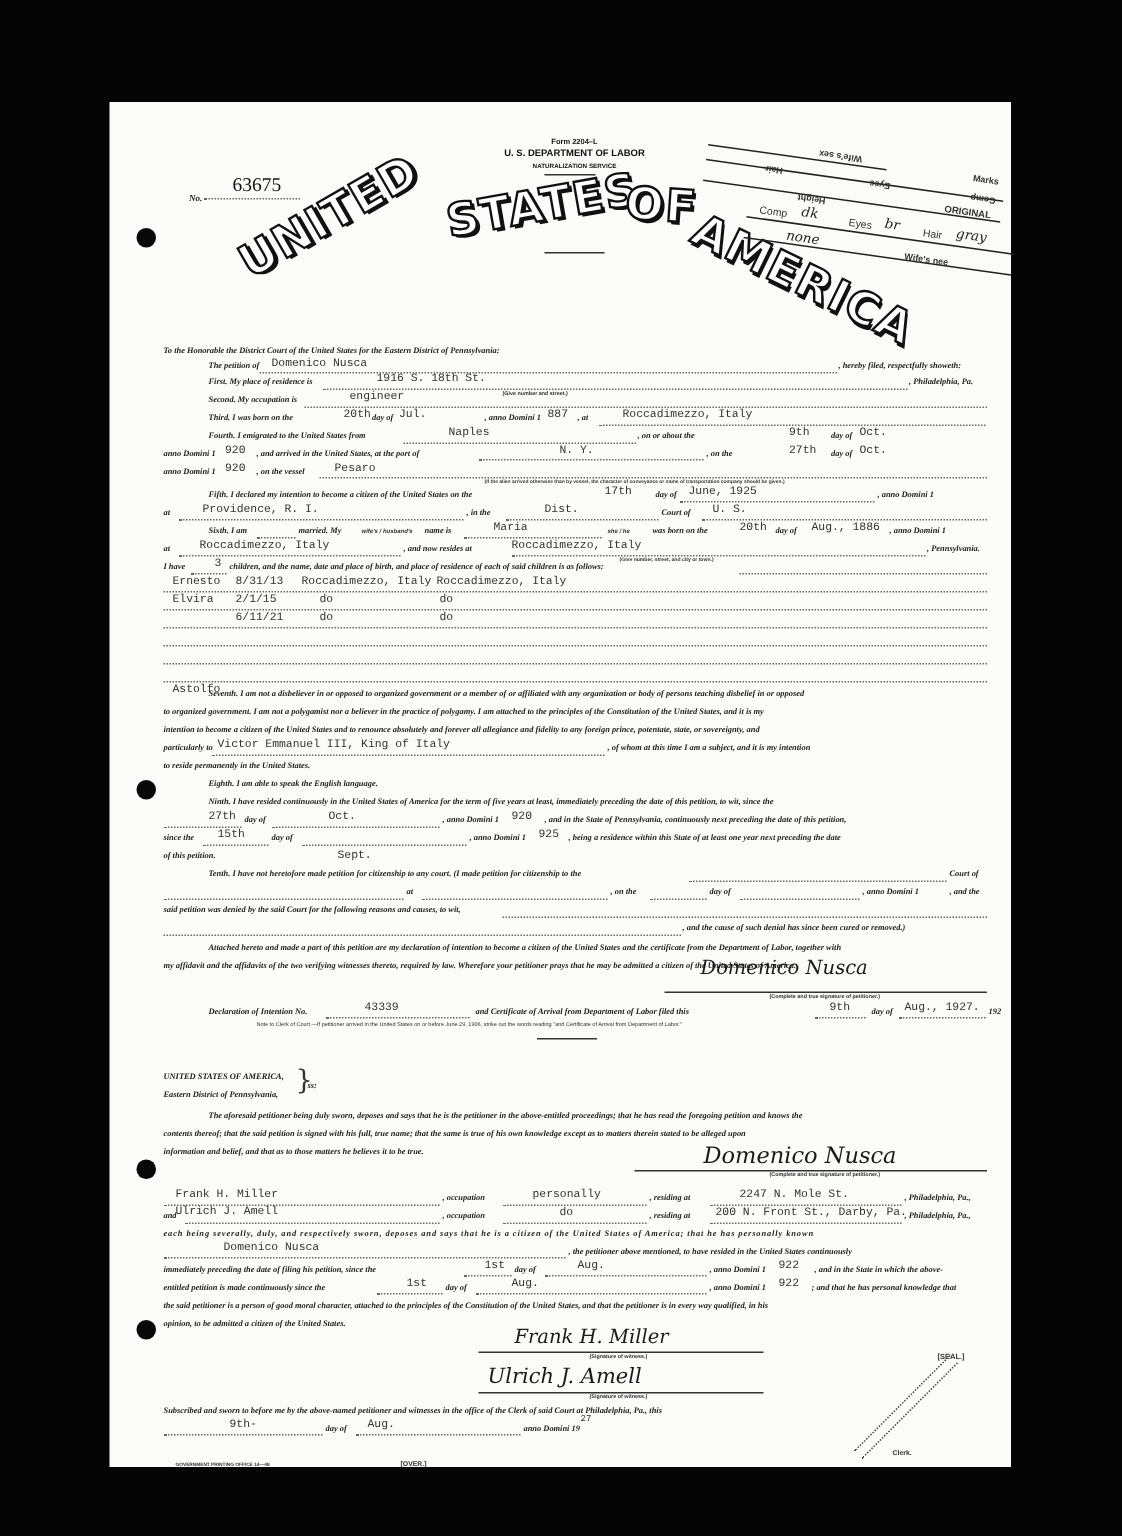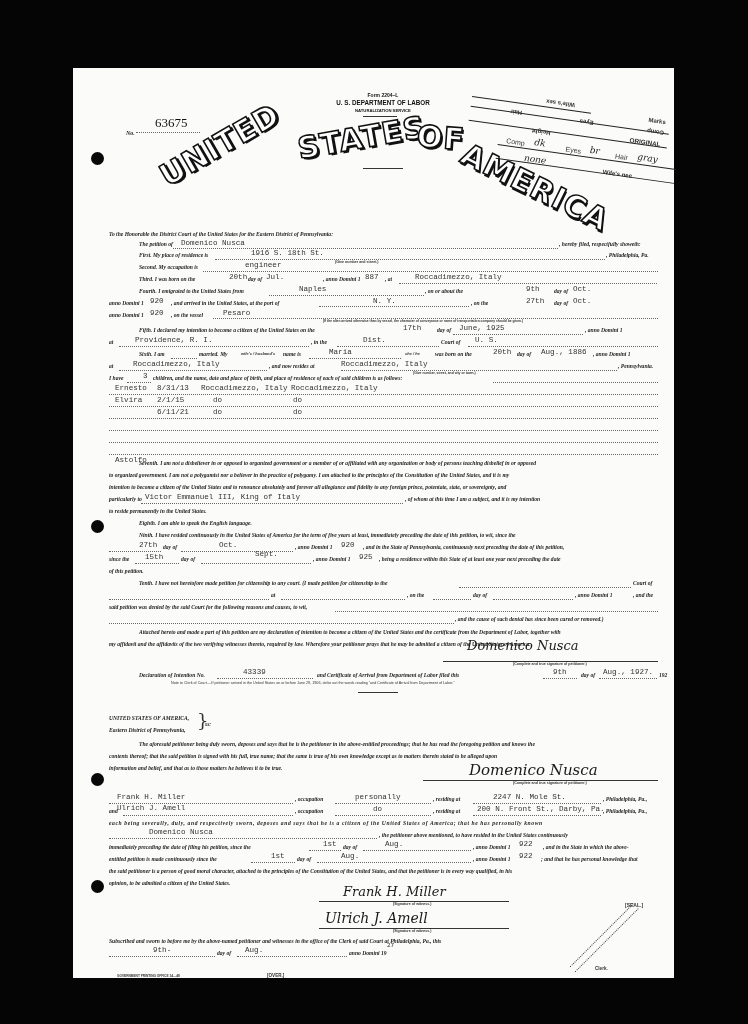--- a/index.html
+++ b/index.html
@@ -79,21 +79,21 @@
   <div class="abs it" style="left:486px;top:173px;">, hereby filed, respectfully showeth:</div>
 
   <div class="abs it" style="left:66px;top:184px;">First.  My place of residence is</div>
   <div class="line" style="left:142px;top:191px;width:390px;"></div>
   <div class="abs typed" style="left:178px;top:181px;">1916 S. 18th St.</div>
   <div class="abs tiny" style="left:262px;top:192px;font-size:3.6px;">(Give number and street.)</div>
   <div class="abs it" style="left:533px;top:184px;">, Philadelphia, Pa.</div>
 
   <div class="abs it" style="left:66px;top:196px;">Second.  My occupation is</div>
   <div class="line" style="left:130px;top:203px;width:455px;"></div>
-  <div class="abs typed" style="left:172px;top:193px;">engineer</div>
+  <div class="abs typed" style="left:160px;top:193px;">engineer</div>
 
   <div class="abs it" style="left:66px;top:208px;">Third.  I was born on the</div>
   <div class="abs typed" style="left:156px;top:205px;">20th</div>
   <div class="abs it" style="left:175px;top:208px;">day of</div>
   <div class="abs typed" style="left:193px;top:205px;">Jul.</div>
   <div class="abs it" style="left:250px;top:208px;">, anno Domini 1</div>
   <div class="abs typed" style="left:292px;top:205px;">887</div>
   <div class="abs it" style="left:312px;top:208px;">, at</div>
   <div class="abs typed" style="left:342px;top:205px;">Roccadimezzo, Italy</div>
   <div class="line" style="left:326px;top:215px;width:258px;"></div>
@@ -214,21 +214,21 @@
   <div class="abs typed" style="left:146px;top:473px;">Oct.</div>
   <div class="line" style="left:108px;top:483px;width:112px;"></div>
   <div class="abs it" style="left:222px;top:476px;">, anno Domini 1</div>
   <div class="abs typed" style="left:268px;top:473px;">920</div>
   <div class="abs it" style="left:290px;top:476px;">, and in the State of Pennsylvania, continuously next preceding the date of this petition,</div>
 
   <div class="abs it" style="left:36px;top:488px;">since the</div>
   <div class="abs typed" style="left:72px;top:485px;">15th</div>
   <div class="line" style="left:62px;top:495px;width:44px;"></div>
   <div class="abs it" style="left:108px;top:488px;">day of</div>
-  <div class="abs typed" style="left:152px;top:482px;margin-left:30px;">Sept.</div>
+  <div class="abs typed" style="left:152px;top:499px;">Sept.</div>
   <div class="line" style="left:128px;top:495px;width:110px;"></div>
   <div class="abs it" style="left:240px;top:488px;">, anno Domini 1</div>
   <div class="abs typed" style="left:286px;top:485px;">925</div>
   <div class="abs it" style="left:306px;top:488px;">, being a residence within this State of at least one year next preceding the date</div>
   <div class="abs it" style="left:36px;top:500px;">of this petition.</div>
 
   <div class="abs it" style="left:66px;top:512px;">Tenth.  I have not heretofore made petition for citizenship to any court.  (I made petition for citizenship to the</div>
   <div class="line" style="left:386px;top:519px;width:172px;"></div>
   <div class="abs it" style="left:560px;top:512px;">Court of</div>
   <div class="line" style="left:36px;top:531px;width:160px;"></div>

